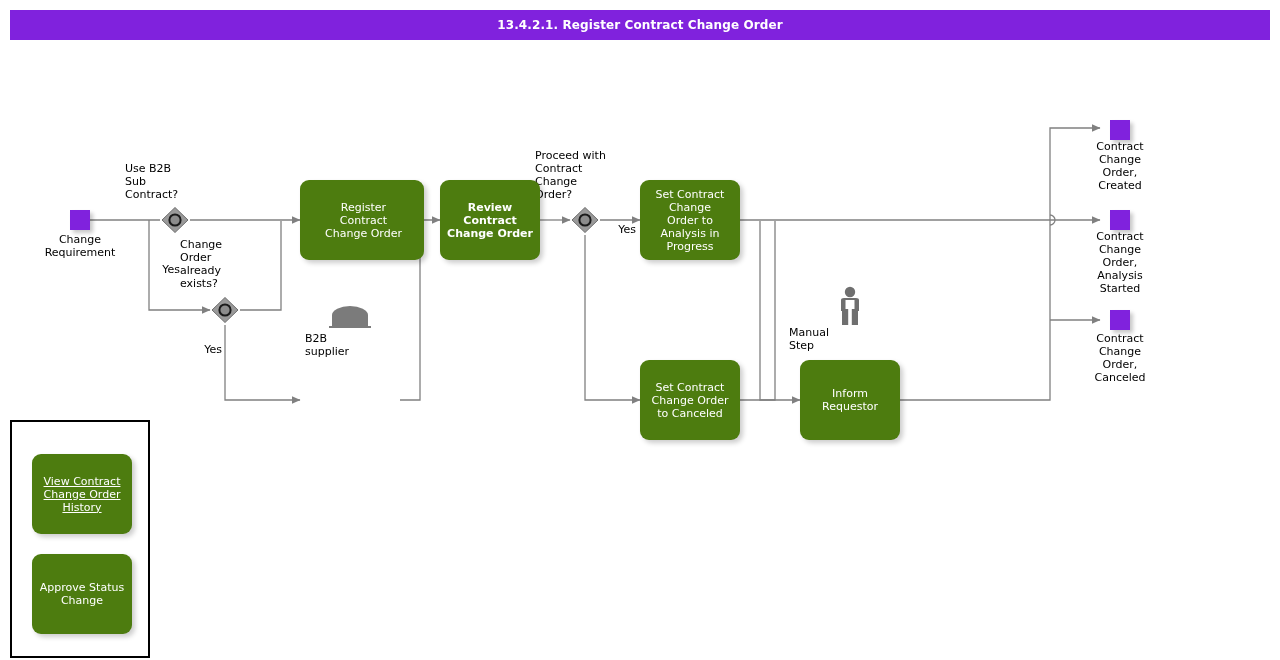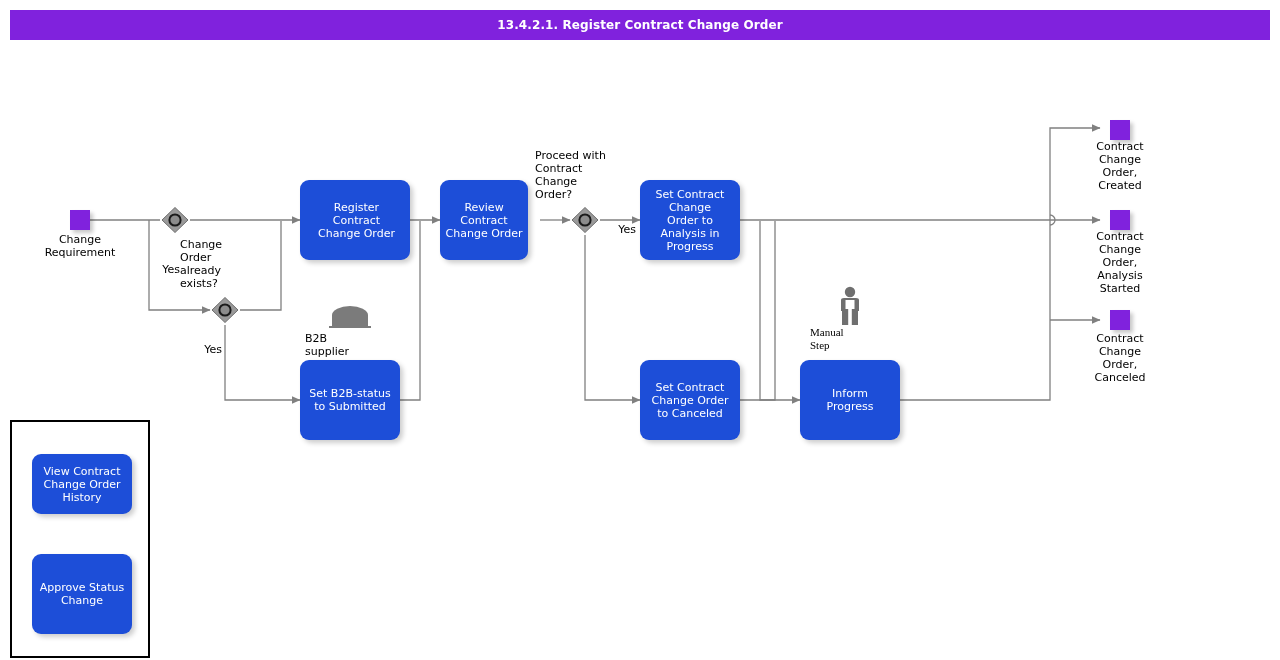--- a/index.html
+++ b/index.html
@@ -23,21 +23,21 @@
     color:#ffffff;font-size:12px;font-weight:bold;letter-spacing:.1px;
     font-family:"DejaVu Sans","Liberation Sans",sans-serif;
   }
 
   
   #wires{position:absolute;left:0;top:0;width:1280px;height:660px;pointer-events:none;}
 
   
   .task{
     position:absolute;
-    background:#1d4ed8;
+    background:#4d7c0f;
     border-radius:9px;
     box-shadow:3px 3px 5px rgba(0,0,0,.20);
     display:flex;align-items:center;justify-content:center;
     text-align:center;
     color:#ffffff;
     font-size:11px;
     line-height:13px;
     padding:2px 4px;
     box-sizing:border-box;
     white-space:pre-line;
@@ -134,20 +134,23 @@
       <path d="M1050,320 L1100,320" marker-end="url(#ah)"></path>
 
       <path d="M1050,215 A5,5 0 0,1 1050,225"></path>
     </g>
   </svg>
 
   <div class="event" style="left:70px;top:210px;"></div>
   <div class="evlabel" style="left:20px;top:233px;width:120px;">Change
 Requirement</div>
 
+  <div class="gwlabel" style="left:125px;top:162px;width:100px;">Use B2B
+Sub
+Contract?</div>
   <svg class="gw" style="left:160px;top:205px;" viewBox="0 0 30 30">
     <polygon points="15,2.5 28,15 15,27.5 2,15" fill="#9a9a9a" stroke="#6e6e6e" stroke-width="1"></polygon>
     <polygon points="16.6,4.4 29.6,16.6 16.6,29 3.8,16.6" fill="rgba(0,0,0,.16)" transform="translate(0,0)" style="display:none"></polygon>
     <circle cx="15" cy="15" r="5.6" fill="#8c8c8c" stroke="#1a1a1a" stroke-width="2"></circle>
   </svg>
 
   <div class="gwlabel" style="left:180px;top:238px;width:90px;">Change
 Order
 already
 exists?</div>
@@ -175,46 +178,44 @@
   </svg>
   <div class="annot-label" style="left:305px;top:332px;width:90px;">B2B
 supplier</div>
 
   <svg class="manicon" style="left:837px;top:286px;" viewBox="0 0 26 40">
     <circle cx="13" cy="6" r="5.2" fill="#6f6f6f"></circle>
     <path d="M4,14 q0,-2 3,-2 h12 q3,0 3,2 v11 h-4.5 v-11 h-9 v11 H4 Z" fill="#6f6f6f"></path>
     <rect x="5" y="23" width="6.2" height="16" fill="#6f6f6f"></rect>
     <rect x="14.8" y="23" width="6.2" height="16" fill="#6f6f6f"></rect>
   </svg>
-  <div class="annot-label" style="left:810px;top:326px;width:80px;font-family:Liberation Serif, serif;">Manual
+  <div class="annot-label" style="left:789px;top:326px;width:80px;">Manual
 Step</div>
 
-  <div class="task" style="left:300px;top:180px;width:110px;height:80px;padding-left:7px;">Register
+  <div class="task" style="left:300px;top:180px;width:124px;height:80px;padding-left:7px;">Register
 Contract
 Change Order</div>
 
-  <div class="task" style="left:300px;top:360px;width:100px;height:80px;">Set B2B-status
-to Submitted</div>
-
-  <div class="task" style="left:440px;top:180px;width:88px;height:80px;">Review
+
+  <div class="task" style="left:440px;top:180px;width:100px;height:80px;font-weight:bold;">Review
 Contract
 Change Order</div>
 
   <div class="task" style="left:640px;top:180px;width:100px;height:80px;">Set Contract
 Change
 Order to
 Analysis in
 Progress</div>
 
   <div class="task" style="left:640px;top:360px;width:100px;height:80px;">Set Contract
 Change Order
 to Canceled</div>
 
   <div class="task" style="left:800px;top:360px;width:100px;height:80px;">Inform
-Progress</div>
+Requestor</div>
 
   <div class="event" style="left:1110px;top:120px;"></div>
   <div class="evlabel" style="left:1075px;top:140px;width:90px;">Contract
 Change
 Order,
 Created</div>
 
   <div class="event" style="left:1110px;top:210px;"></div>
   <div class="evlabel" style="left:1075px;top:230px;width:90px;">Contract
 Change
@@ -222,20 +223,20 @@
 Analysis
 Started</div>
 
   <div class="event" style="left:1110px;top:310px;"></div>
   <div class="evlabel" style="left:1075px;top:332px;width:90px;">Contract
 Change
 Order,
 Canceled</div>
 
   <div class="legendbox">
-    <div class="task" style="left:20px;top:32px;width:100px;height:60px;position:absolute;">View Contract
+    <div class="task" style="left:20px;top:32px;width:100px;height:80px;position:absolute;text-decoration:underline;">View Contract
 Change Order
 History</div>
     <div class="task" style="left:20px;top:132px;width:100px;height:80px;position:absolute;">Approve Status
 Change</div>
   </div>
 
 </div>
 
 </body></html>

